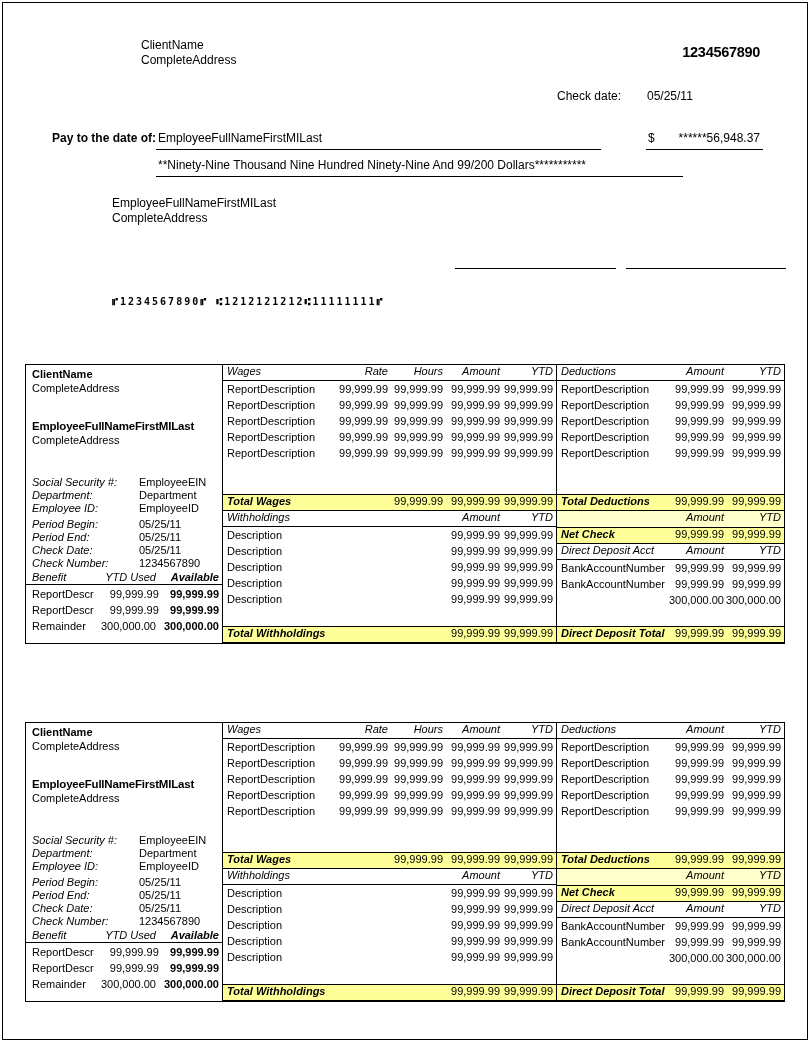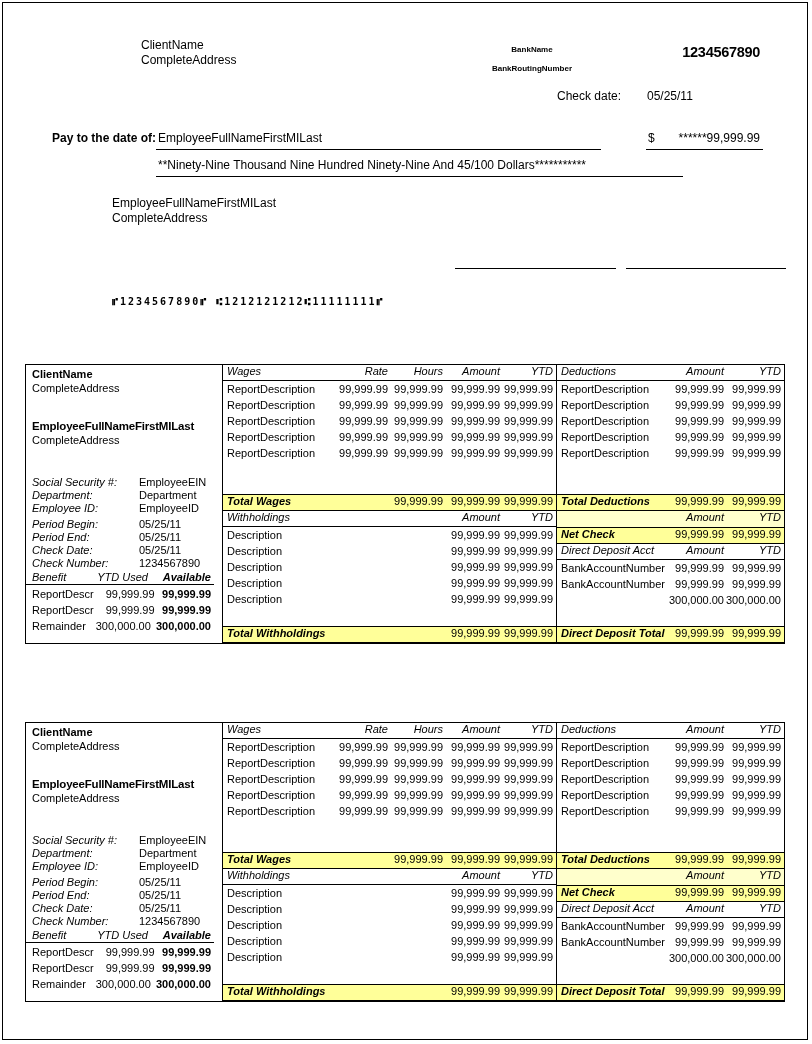--- a/index.html
+++ b/index.html
@@ -69,57 +69,53 @@
     border-top:1px solid var(--bd);border-bottom:1px solid var(--bd);}
   .total .d{font-weight:bold;font-style:italic;}
   .hdr2{height:16px;background:var(--hl2);font-style:italic;border-bottom:none;}
 
   
   .lp-line{position:absolute;left:6px;right:2px;line-height:13px;}
   .emp-name{font-size:11.5px;letter-spacing:-0.2px;}
   .lp-row{position:absolute;left:6px;right:0;display:flex;height:13px;line-height:13px;}
   .lp-row .lbl{width:107px;font-style:italic;}
   .lp-row .val{flex:1;}
-  .lp-bh,.lp-br{position:absolute;left:0;right:8px;display:flex;align-items:center;
+  .lp-bh,.lp-br{position:absolute;left:0;right:0;display:flex;align-items:center;
     padding:0 3px 0 6px;box-sizing:border-box;white-space:nowrap;}
   .lp-bh{height:15px;border-bottom:1px solid var(--bd);font-style:italic;}
   .lp-br{height:14px;}
   .bh1{flex:1;text-align:left;}
   .bh2{width:68px;text-align:right;}
   .bh3{width:63px;text-align:right;font-weight:bold;}
 </style>
 </head>
 <body>
 
 <div class="page">
   <div class="frame"></div>
 
   <div class="abs chk-client">
     <div>ClientName</div>
     <div>CompleteAddress</div>
   </div>
 
-  <div class="abs chk-bank">
-    <div class="bn first">BankName</div>
-    <div class="bn">BankRoutingNumber</div>
-  </div>
 
   <div class="abs chk-num">1234567890</div>
 
   <div class="abs chk-date-label">Check date:</div>
   <div class="abs chk-date">05/25/11</div>
 
   <div class="abs payto">Pay to the date of:</div>
   <div class="abs payee">EmployeeFullNameFirstMILast</div>
   <div class="abs u u-payee"></div>
   <div class="abs dollar">$</div>
-  <div class="abs amt">******99,999.99</div>
+  <div class="abs amt">******56,948.37</div>
   <div class="abs u u-amt"></div>
 
-  <div class="abs words">**Ninety-Nine Thousand Nine Hundred Ninety-Nine And 45/100 Dollars***********</div>
+  <div class="abs words">**Ninety-Nine Thousand Nine Hundred Ninety-Nine And 99/200 Dollars***********</div>
   <div class="abs u u-words"></div>
 
   <div class="abs payee-block">
     <div>EmployeeFullNameFirstMILast</div>
     <div>CompleteAddress</div>
   </div>
 
   <div class="abs sig s1"></div>
   <div class="abs sig s2"></div>
 

